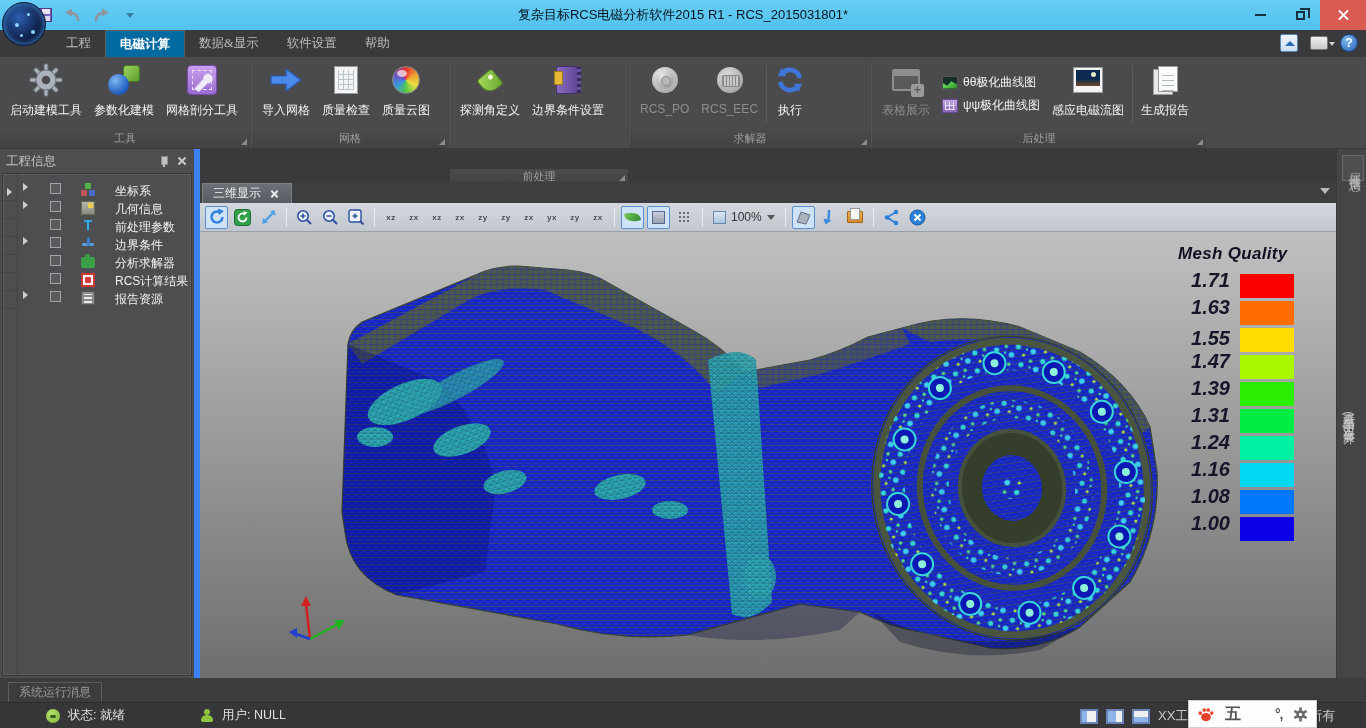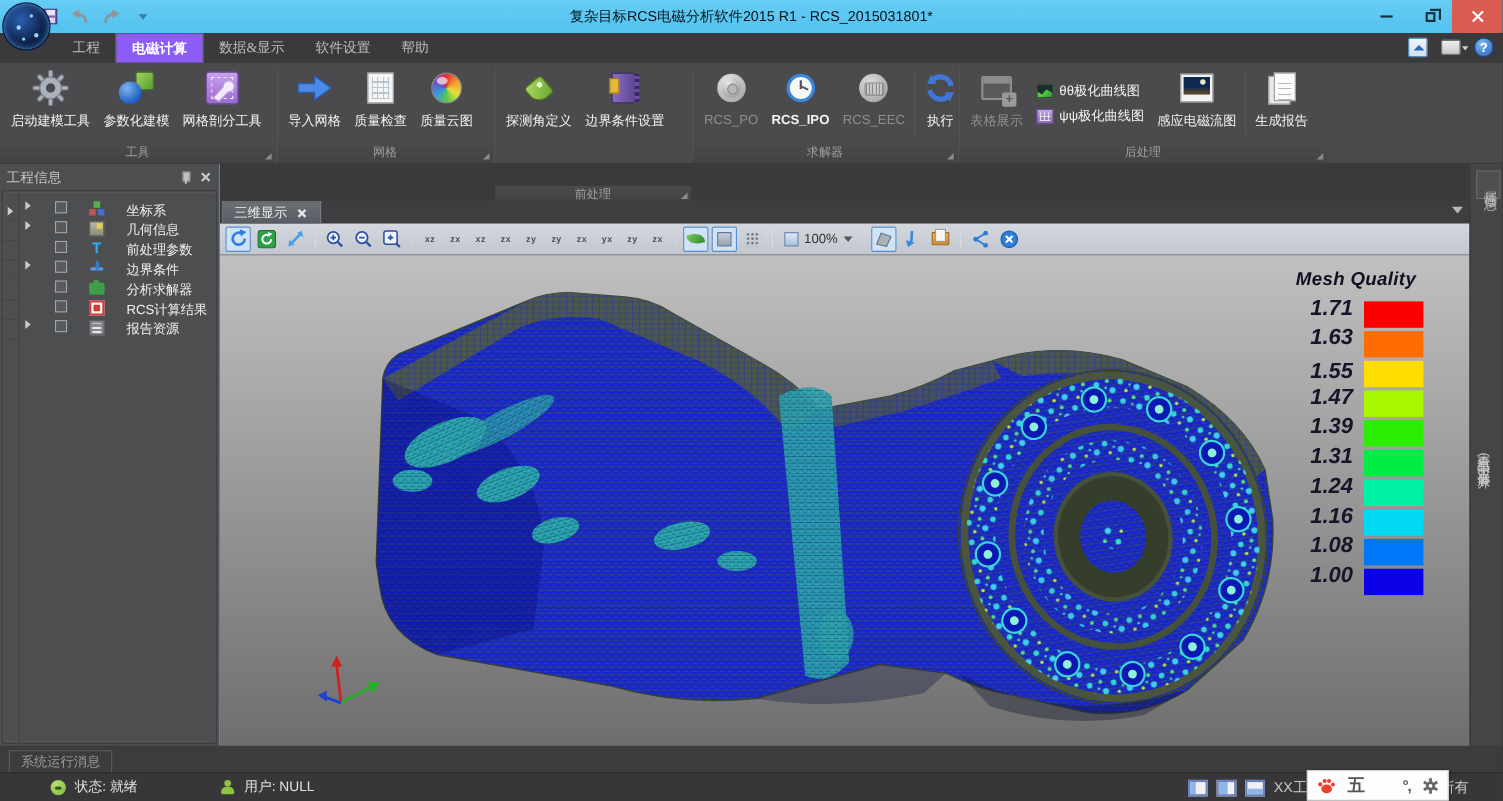--- a/index.html
+++ b/index.html
@@ -29,21 +29,21 @@
   .wc.min::before { content:""; width:11px; height:2px; background:#15303e; }
   .wc.restore span { width:9px; height:9px; border:2px solid #15303e; position:relative; background:transparent; display:block; }
   .wc.restore span::before { content:""; position:absolute; left:2px; top:-5px; width:8px; height:8px; border:2px solid #15303e; border-left:none; border-bottom:none; }
   .wc.close { width:46px; background:#d95b52; position:relative; }
   .wc.close::before,.wc.close::after { content:""; position:absolute; width:13px; height:2px; background:#fff; left:17px; top:14px; }
   .wc.close::before { transform:rotate(45deg); } .wc.close::after { transform:rotate(-45deg); }
 
   
   .menubar { height:27px; background:#3a3a3c; display:flex; align-items:stretch; padding-left:52px; position:relative; flex:0 0 auto; }
   .mtab { padding:0 14px; display:flex; align-items:center; color:#bdbdbd; font-size:12.5px;font-family:Liberation Serif, serif; }
-  .mtab.active { background:#8b5cf6; border:1px solid #5d5d5f; border-bottom:none; color:#fff; font-weight:bold; }
+  .mtab.active { background:#0369a1; border:1px solid #5d5d5f; border-bottom:none; color:#fff; font-weight:bold; }
   .menubar-right { position:absolute; right:6px; top:2px; display:flex; align-items:center; gap:8px; }
   .mb-ic { width:22px; height:22px; display:flex; align-items:center; justify-content:center; }
   .collapse-box { width:18px; height:18px; background:linear-gradient(#eef4fa,#cfe0f2); border:1px solid #5a86b8; border-radius:2px; position:relative; }
   .collapse-box::before { content:""; position:absolute; left:4px; top:6px; width:0; height:0; border-left:5px solid transparent; border-right:5px solid transparent; border-bottom:5px solid #2a6ab0; }
   .monitor { width:18px; height:14px; background:linear-gradient(#f0f0f0,#c8c8c8); border:1px solid #777; border-radius:2px; position:relative; }
   .monitor::after { content:""; position:absolute; right:-8px; top:5px; border-left:3.5px solid transparent; border-right:3.5px solid transparent; border-top:4px solid #cfcfcf; }
   .help-ic { width:18px; height:18px; border-radius:50%; background:radial-gradient(circle at 35% 30%, #7db8ef, #2a62b8); color:#fff; font-weight:bold; font-size:12px; display:flex; align-items:center; justify-content:center; border:1px solid #1c4684; }
 
   
   .ribbon { height:92px; background:#4b4b4d; display:flex; align-items:stretch; border-bottom:1px solid #3a3a3c; flex:0 0 auto; }
@@ -99,21 +99,21 @@
   .ic-photo .inner::before { content:""; position:absolute; right:4px; top:2px; width:5px; height:5px; border-radius:50%; background:#e8e8c8; }
   .ic-docs { width:24px; height:28px; position:relative; }
   .ic-docs::before { content:""; position:absolute; left:0; top:3px; width:18px; height:24px; background:#e8e8e8; border:1px solid #9a9a9a; }
   .ic-docs::after { content:""; position:absolute; left:5px; top:0; width:18px; height:24px; background:#fbfbfb; border:1px solid #9a9a9a;
       background-image:repeating-linear-gradient(0deg,transparent 0 4px,#b0b8c0 4px 5px); background-size:12px 100%; background-repeat:no-repeat; background-position:3px 4px; }
 
   
   .main { flex:1; display:flex; align-items:stretch; min-height:0; }
 
   
-  .leftpanel { width:200px; background:#4d4e50; border-right:1px solid #3b82f6; display:flex; flex-direction:column; }
+  .leftpanel { width:200px; background:#4d4e50; border-right:6px solid #3b82f6; display:flex; flex-direction:column; }
   .lp-header { height:24px; display:flex; align-items:center; padding:0 6px; color:#c4c4c4; font-size:12.5px; gap:6px; }
   .lp-header .ttl { flex:1; }
   .pin-ic { width:12px; height:12px; position:relative; }
   .pin-ic::before { content:""; position:absolute; left:3px; top:1px; width:5px; height:7px; background:#c0c0c0; border:1px solid #8a8a8a; }
   .pin-ic::after { content:""; position:absolute; left:5px; top:8px; width:1.5px; height:4px; background:#c0c0c0; }
   .x-ic { width:12px; height:12px; position:relative; }
   .x-ic::before,.x-ic::after { content:""; position:absolute; left:1px; top:5px; width:10px; height:2px; background:#c8c8c8; }
   .x-ic::before { transform:rotate(45deg); } .x-ic::after { transform:rotate(-45deg); }
   .lp-body { flex:1; margin:0 2px 2px 2px; border:1px solid #3a3a3c; box-shadow:inset 0 0 0 1px #5e5f61; background:#4d4e50; display:flex; }
   .tree-gutter { width:15px; border-right:1px solid #434446; }
@@ -355,26 +355,20 @@
     </div>
     <div class="rsep"></div>
 
     <div class="rgroup" style="width:240px;">
       <div class="rgroup-body">
         <div class="rbtn disabled">
           <div class="ic">
               <div class="ic-sphere-gray"></div>
             </div>
           <div class="lb">RCS_PO</div>
-        </div>
-        <div class="rbtn bold">
-          <div class="ic">
-              <div class="ic-clock"></div>
-            </div>
-          <div class="lb">RCS_IPO</div>
         </div>
         <div class="rbtn disabled">
           <div class="ic">
               <div class="ic-eec"></div>
             </div>
           <div class="lb">RCS_EEC</div>
         </div>
         <div class="innersep"></div>
         <div class="rbtn">
           <div class="ic">

